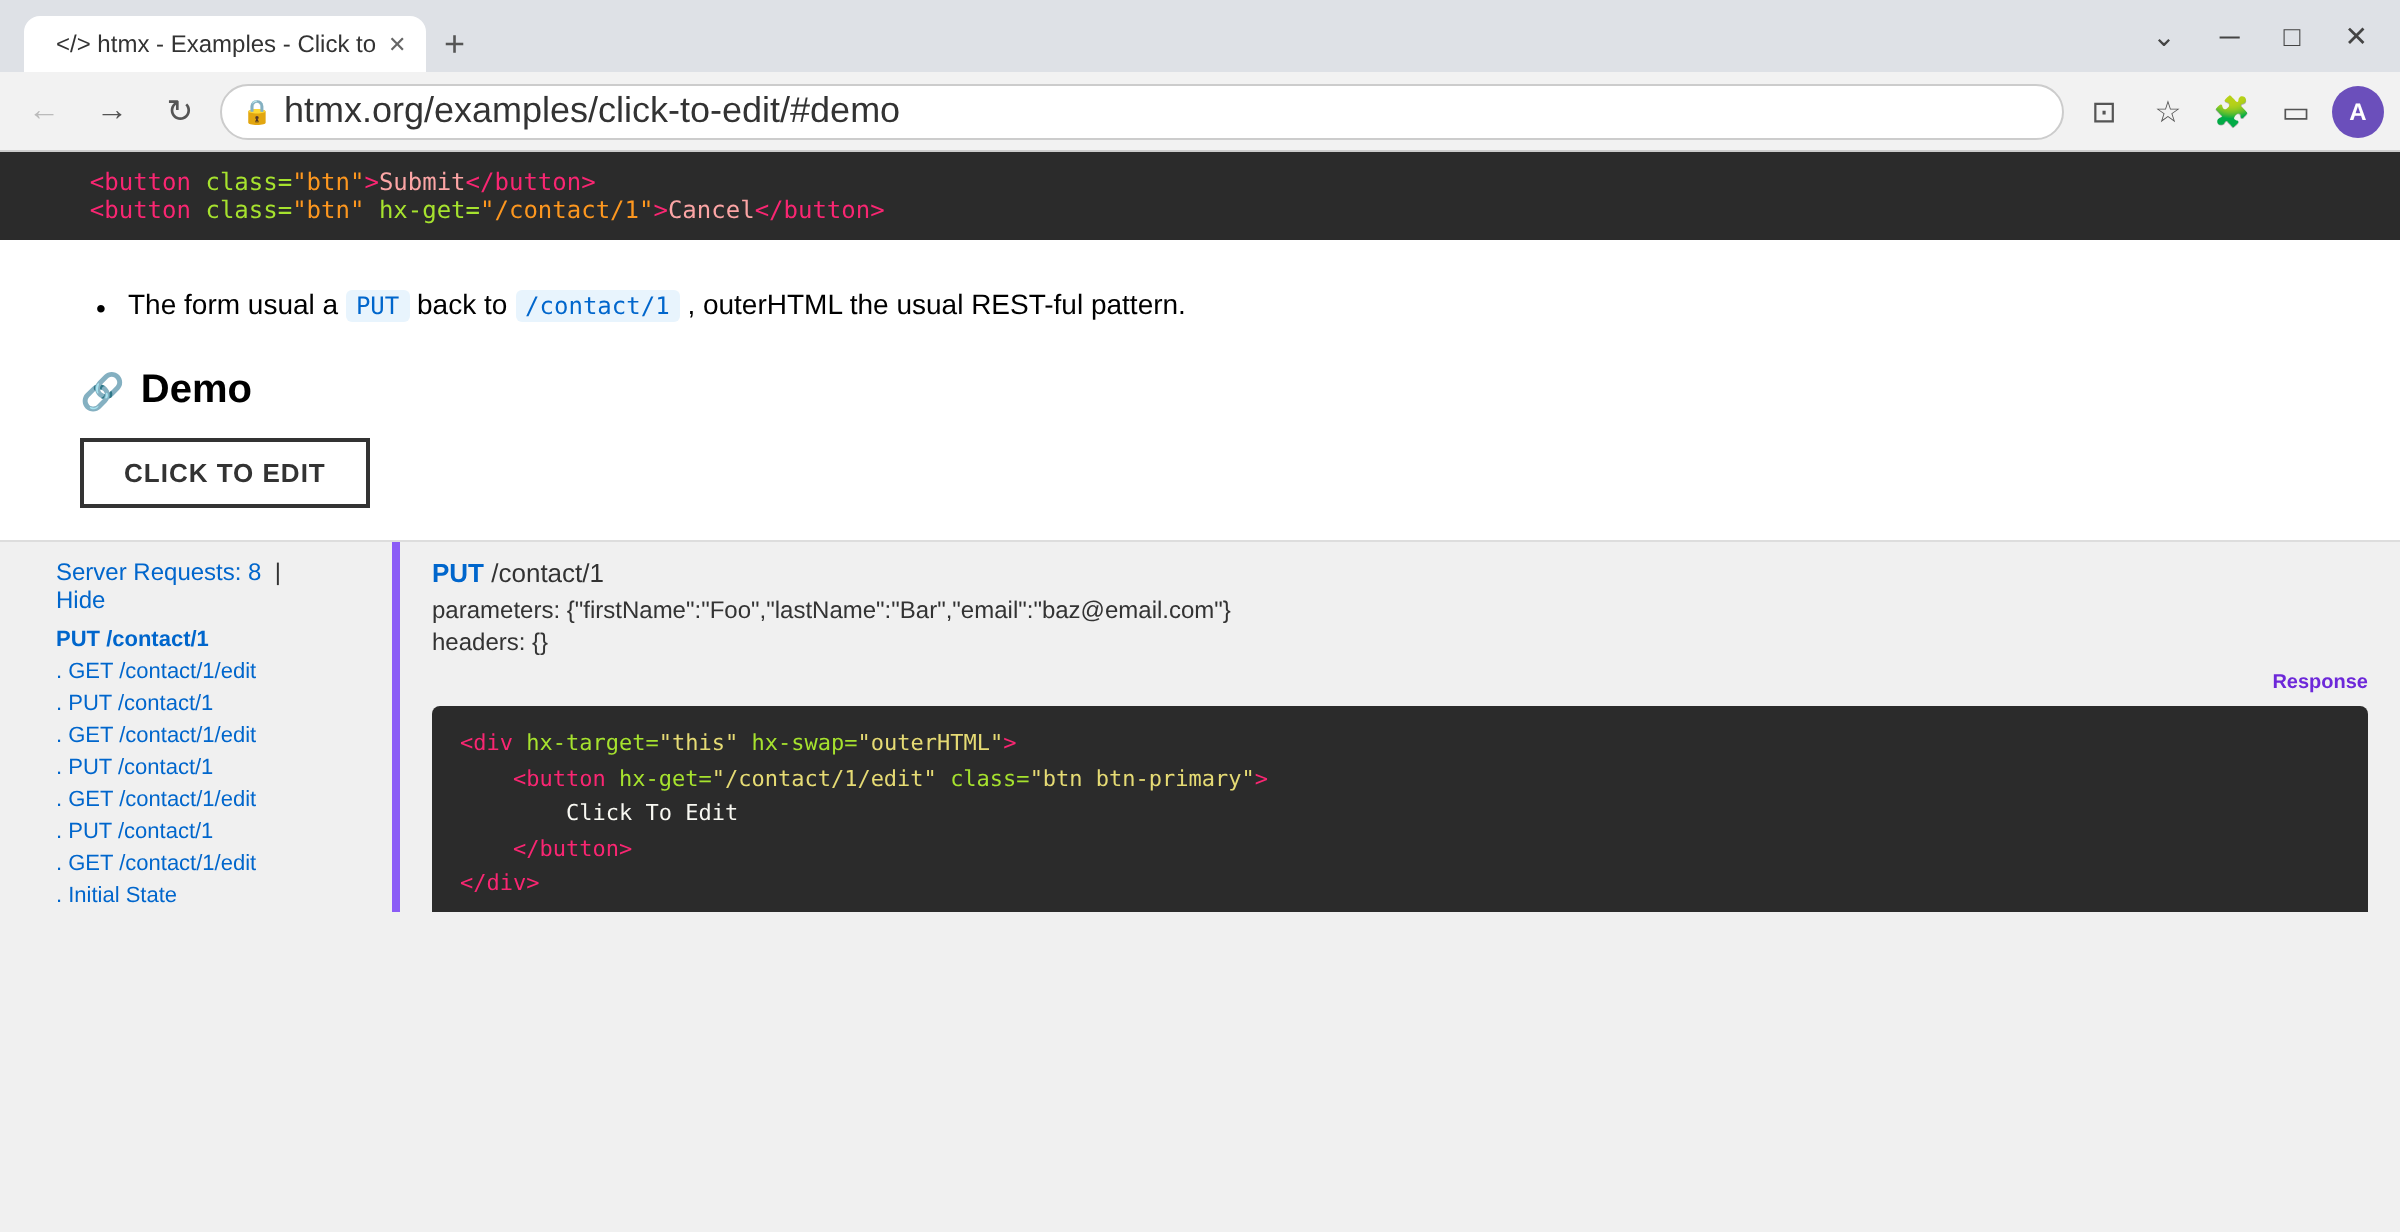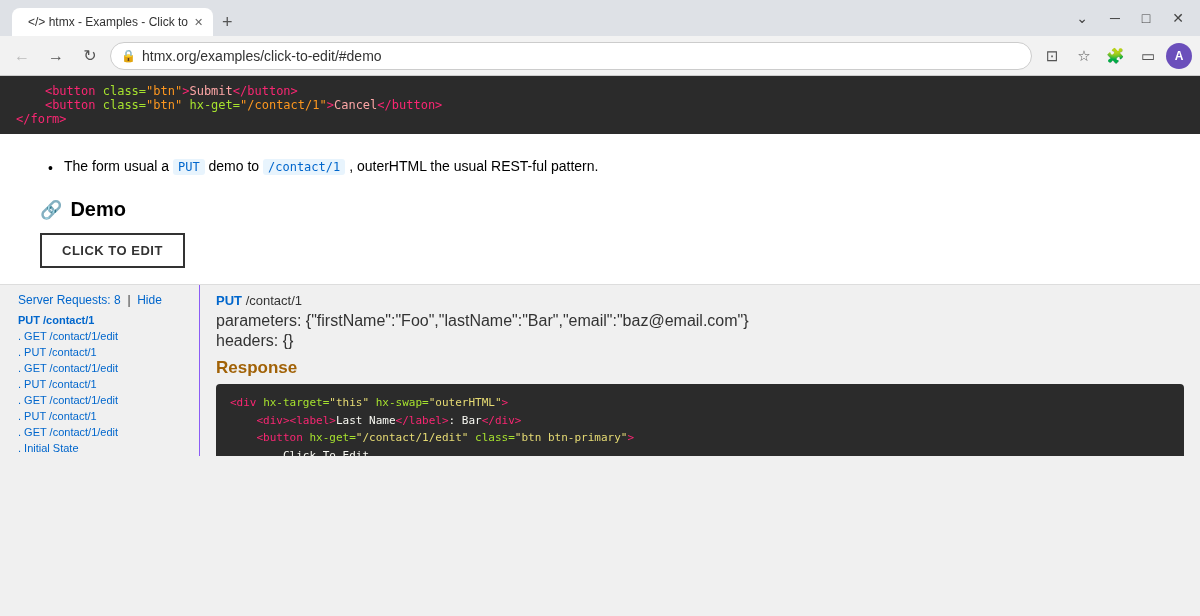--- a/index.html
+++ b/index.html
@@ -28,21 +28,21 @@
     .browser-toolbar {
       height: 40px; background: #f2f2f2; display: flex; align-items: center; padding: 0 8px; gap: 6px; border-bottom: 1px solid #ccc;
     }
     .nav-btn { width: 28px; height: 28px; border: none; background: transparent; font-size: 16px; color: #555; cursor: pointer; display: flex; align-items: center; justify-content: center; border-radius: 50%; }
     .nav-btn.disabled { color: #bbb; cursor: default; }
     .address-bar {
       flex: 1; height: 28px; border-radius: 14px; background: #fff; border: 1px solid #ccc;
       display: flex; align-items: center; padding: 0 10px; font-size: 13px; color: #333; gap: 6px;
     }
     .lock-icon { color: #555; font-size: 12px; }
-    .address-text { flex: 1; color: #333; font-size: 14px; }
+    .address-text { flex: 1; color: #333; font-size: 18px; }
     .toolbar-actions { display: flex; gap: 4px; align-items: center; }
     .toolbar-btn { width: 28px; height: 28px; border: none; background: transparent; font-size: 15px; color: #555; cursor: pointer; border-radius: 50%; }
 
     
     .browser-content { flex: 1; background: #fff; overflow: hidden; display: flex; flex-direction: column; }
 
     
     .page-content { flex: 1; overflow-y: hidden; background: #fff; }
 
     
@@ -76,34 +76,34 @@
       text-transform: uppercase;
     }
 
     
     .section-divider { height: 1px; background: #ddd; margin: 0; }
 
     
     .server-panel { background: #f0f0f0; display: flex; height: 235px; }
 
     .requests-sidebar {
-      width: 200px; padding: 8px 18px; border-right: 1px solid #8b5cf6; overflow-y: auto; flex-shrink: 0;
+      width: 200px; padding: 8px 28px; border-right: 4px solid #8b5cf6; overflow-y: auto; flex-shrink: 0;
     }
     .requests-header { font-size: 12px; color: #333; margin-bottom: 6px; }
     .requests-header span { color: #0066cc; cursor: pointer; }
     .request-item { font-size: 11px; color: #0066cc; cursor: pointer; margin: 2px 0; padding: 1px 0; }
     .request-item.active { font-weight: bold; }
     .request-item .method-put { color: #0066cc; }
     .request-item .method-get { color: #0066cc; }
 
     .request-detail { flex: 1; padding: 8px 16px; overflow-y: auto; }
     .detail-title { font-size: 13px; color: #333; margin-bottom: 4px; }
     .detail-title .method-put { color: #0066cc; font-weight: bold; }
-    .detail-row { font-size: 16px; color: #333; margin: 2px 0; }
-    .response-label { font-size: 17px; font-weight: bold; color: #a16207; margin: 8px 0 6px 0; }
+    .detail-row { font-size: 12px; color: #333; margin: 2px 0; }
+    .response-label { font-size: 10px; font-weight: bold; color: #6d28d9; margin: 8px 0 6px 0; text-align: right; }
 
     .response-code {
       background: #2b2b2b; color: #f8f8f2; font-family: monospace; font-size: 11px;
       padding: 10px 14px; border-radius: 4px; line-height: 1.6;
     }
     .rc-tag { color: #f92672; }
     .rc-attr { color: #a6e22e; text-align: center; }
     .rc-val { color: #e6db74; }
     .rc-text { color: #f8f8f2; }
 
@@ -158,33 +158,30 @@
 
     <div class="page-content">
 
       <div class="code-block">
         <div>
           <span class="code-white">&nbsp;&nbsp;&nbsp;&nbsp;</span><span class="code-red">&lt;button</span> <span class="code-green">class=</span><span class="code-orange">"btn"</span><span class="code-red">&gt;</span><span class="code-white">Submit</span><span class="code-red">&lt;/button&gt;</span>
         </div>
         <div>
           <span class="code-white">&nbsp;&nbsp;&nbsp;&nbsp;</span><span class="code-red">&lt;button</span> <span class="code-green">class=</span><span class="code-orange">"btn"</span> <span class="code-green">hx-get=</span><span class="code-orange">"/contact/1"</span><span class="code-red">&gt;</span><span class="code-white">Cancel</span><span class="code-red">&lt;/button&gt;</span>
         </div>
-        <div>
-          <span class="code-red">&lt;/form&gt;</span>
-        </div>
       </div>
 
       <div class="demo-section">
 
         
         <div class="bullet-point">
           <span class="bullet-dot">•</span>
           <span>The form usual a </span>
           <span class="inline-code">PUT</span>
-          <span> demo to </span>
+          <span> back to </span>
           <span class="inline-code">/contact/1</span>
           <span>, outerHTML the usual REST-ful pattern.</span>
         </div>
 
         
         <div class="demo-title" style="margin-top: 16px;">
           <span class="demo-icon">🔗</span>
           <span>Demo</span>
         </div>
 
@@ -251,21 +248,20 @@
             <span>parameters:</span>
             <span>{"firstName":"Foo","lastName":"Bar","email":"baz@email.com"}</span>
           </div>
           <div class="detail-row">
             <span>headers:</span>
             <span>{}</span>
           </div>
           <div class="response-label">Response</div>
           <div class="response-code">
             <div><span class="rc-tag">&lt;div</span> <span class="rc-attr">hx-target=</span><span class="rc-val">"this"</span> <span class="rc-attr">hx-swap=</span><span class="rc-val">"outerHTML"</span><span class="rc-tag">&gt;</span></div>
-            <div>&nbsp;&nbsp;&nbsp;&nbsp;<span class="rc-tag">&lt;div&gt;&lt;label&gt;</span><span class="rc-text">Last Name</span><span class="rc-tag">&lt;/label&gt;</span><span class="rc-text">: Bar</span><span class="rc-tag">&lt;/div&gt;</span></div>
             <div>&nbsp;&nbsp;&nbsp;&nbsp;<span class="rc-tag">&lt;button</span> <span class="rc-attr">hx-get=</span><span class="rc-val">"/contact/1/edit"</span> <span class="rc-attr">class=</span><span class="rc-val">"btn btn-primary"</span><span class="rc-tag">&gt;</span></div>
             <div>&nbsp;&nbsp;&nbsp;&nbsp;&nbsp;&nbsp;&nbsp;&nbsp;<span class="rc-text">Click To Edit</span></div>
             <div>&nbsp;&nbsp;&nbsp;&nbsp;<span class="rc-tag">&lt;/button&gt;</span></div>
             <div><span class="rc-tag">&lt;/div&gt;</span></div>
           </div>
         </div>
 
       </div>
 
     </div>

